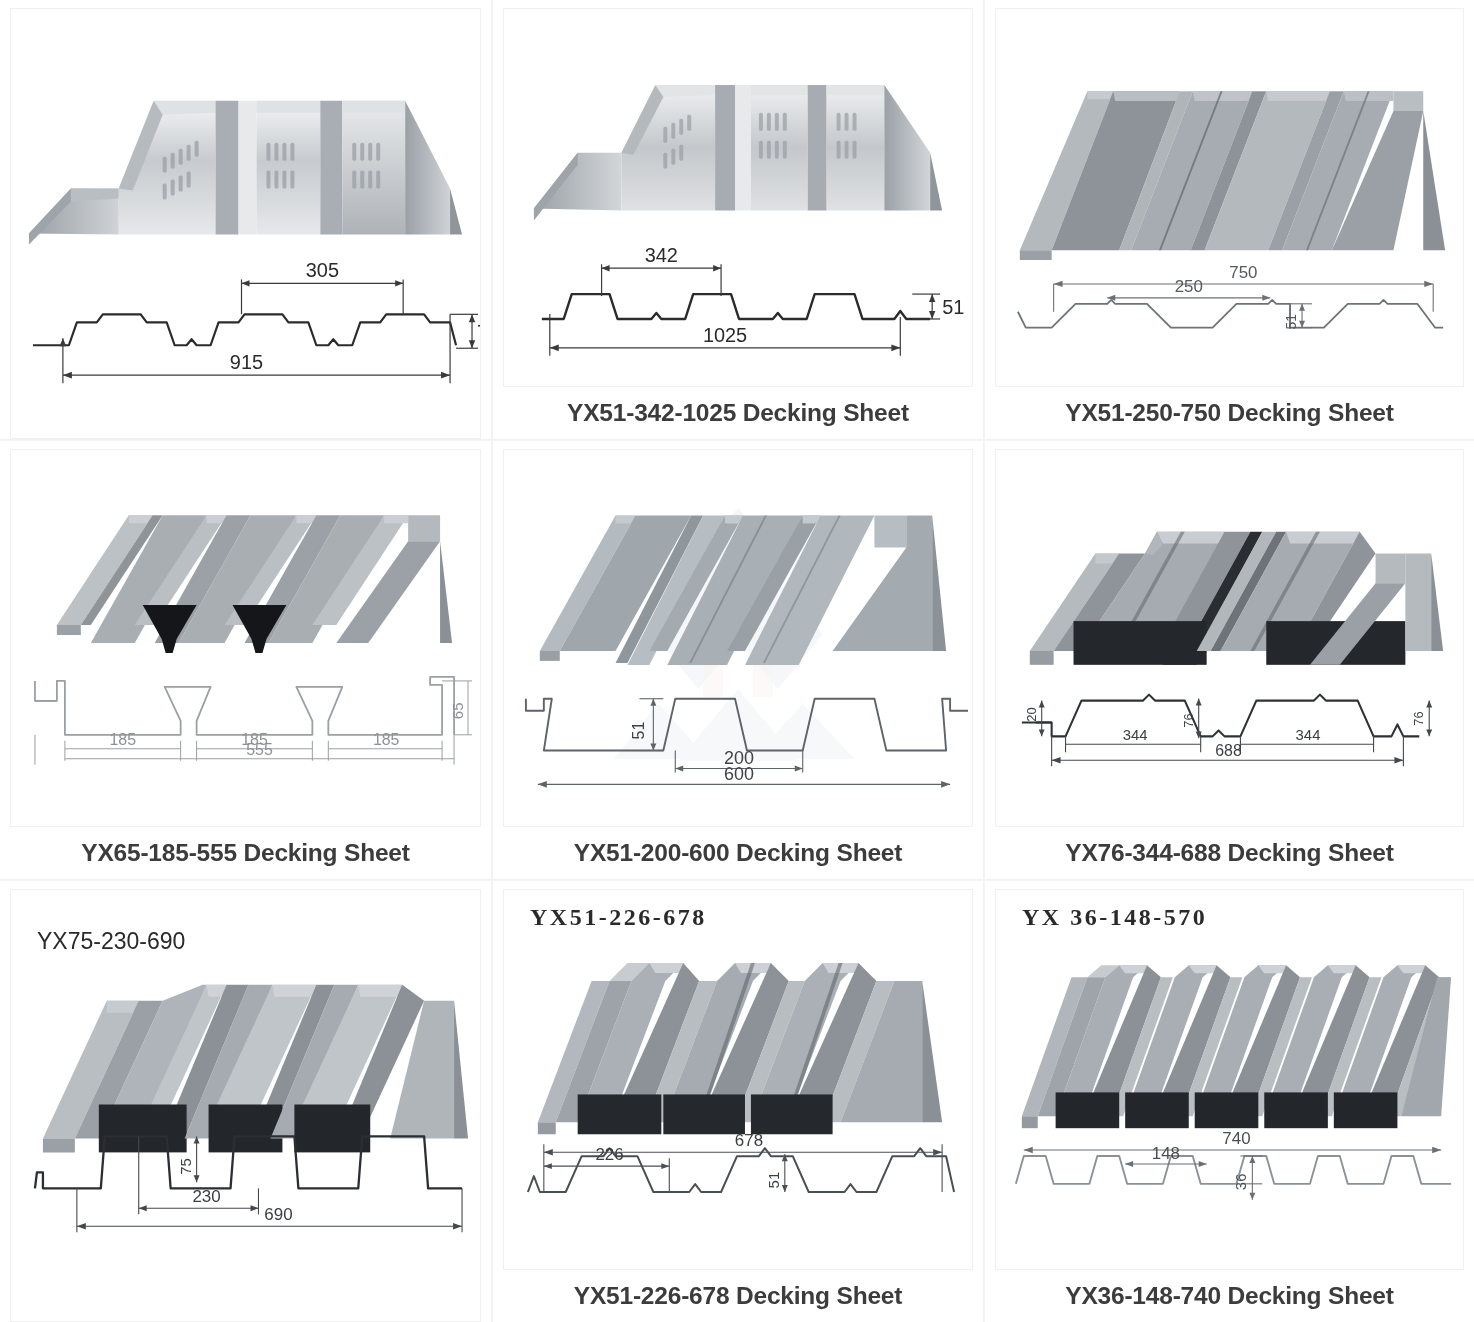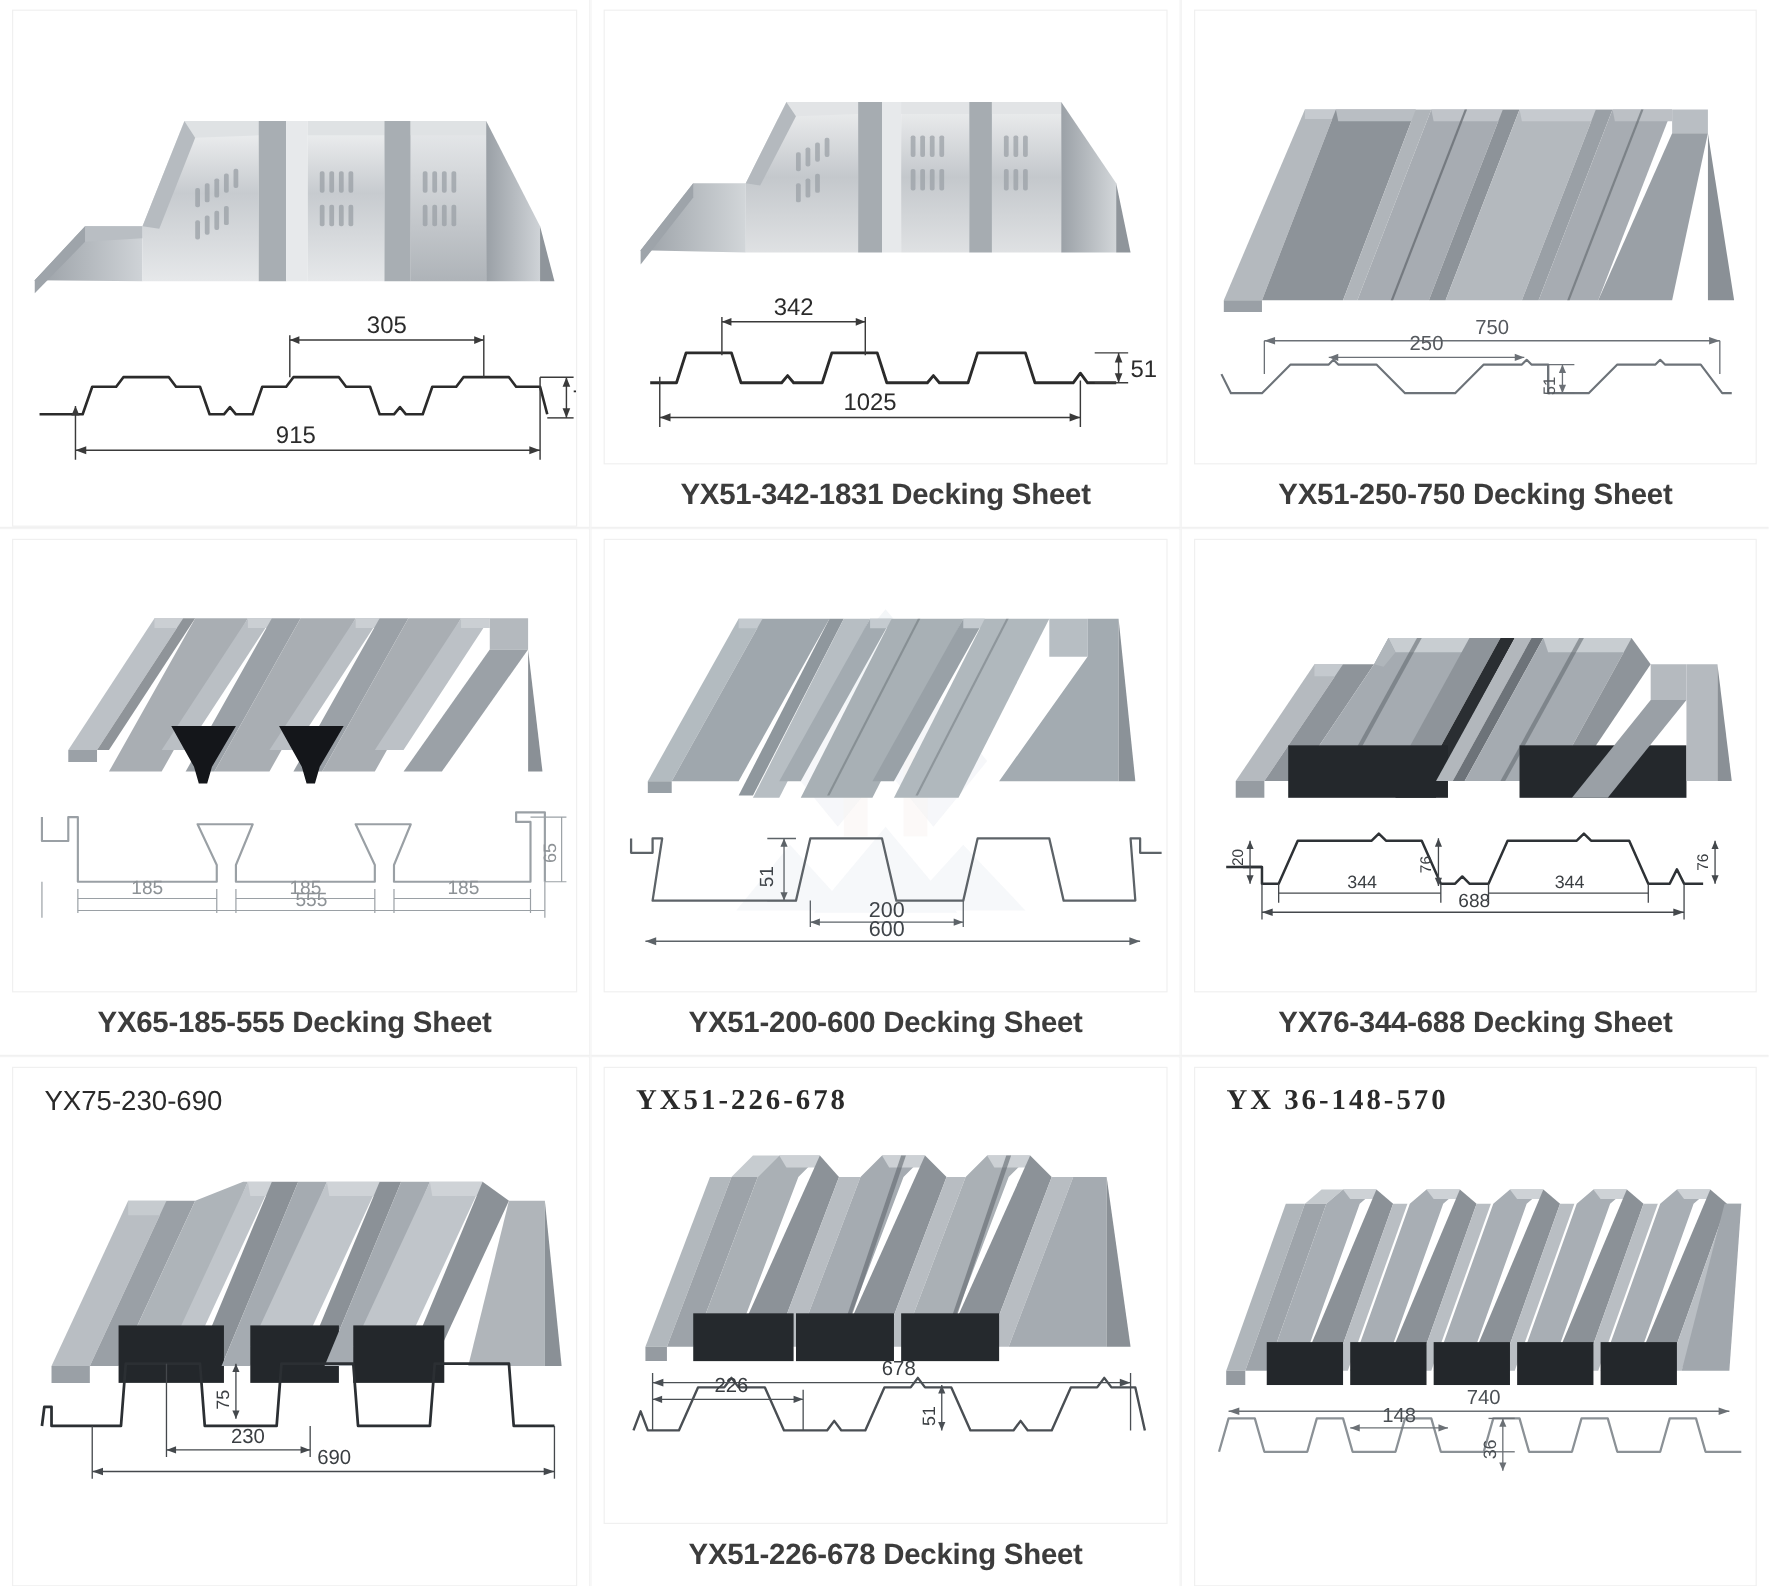--- a/index.html
+++ b/index.html
@@ -38,21 +38,21 @@
     overflow: hidden;
   }
 
   .inline-label {
     position: absolute;
     left: 26px; top: 14px;
     z-index: 8;
     color: #2a2a2a;
     white-space: nowrap;
   }
-  .inline-label.plain { font-size: 23px; font-weight: 400; letter-spacing: 0px; }
+  .inline-label.plain { font-size: 23px; font-weight: 400; letter-spacing: 0px; margin-top: 24px; }
   .inline-label.serifsp {
     font-family: "Liberation Serif", serif;
     font-size: 24px; font-weight: 700; letter-spacing: 2.5px;
   }
 
   .art { position: absolute; left: 0; top: 0; width: 100%; height: 100%; }
 
   .caption {
     flex: 0 0 auto;
     height: 52px;
@@ -260,21 +260,21 @@
           <path d="M410 282 L438 282"></path>
             <path d="M410 307 L438 307"></path>
         </g>
         <g font-family="Liberation Sans, sans-serif" font-size="20" fill="#2b2b2b" text-anchor="middle">
           <text x="158" y="250">342</text>
           <text x="222" y="330">1025</text>
           <text x="440" y="302" text-anchor="start">51</text>
         </g>
       </svg>
     </div>
-    <div class="caption">YX51-342-1831 Decking Sheet</div>
+    <div class="caption">YX51-342-1025 Decking Sheet</div>
   </div>
 
   <div class="cell cb-b cb-l">
     <div class="panel">
       <svg class="art" viewBox="0 0 470 370" preserveAspectRatio="xMidYMid meet">
         <defs>
           <linearGradient id="g3top" x1="0" y1="0" x2="1" y2="0">
             <stop offset="0" stop-color="#b9bec3"></stop>
               <stop offset="1" stop-color="#9aa0a6"></stop>
           </linearGradient>
@@ -746,15 +746,16 @@
           <path d="M246 262 L268 262"></path>
             <path d="M246 290 L268 290"></path>
         </g>
         <g font-family="Liberation Sans, sans-serif" fill="#4a4f54" text-anchor="middle">
           <text x="242" y="250" font-size="17">740</text>
           <text x="171" y="265" font-size="17">148</text>
           <text x="252" y="288" font-size="15" transform="rotate(-90 252 288)">36</text>
         </g>
       </svg>
     </div>
+    <div class="caption">YX36-148-740 Decking Sheet</div>
   </div>
 
 </div>
 
 </body></html>

